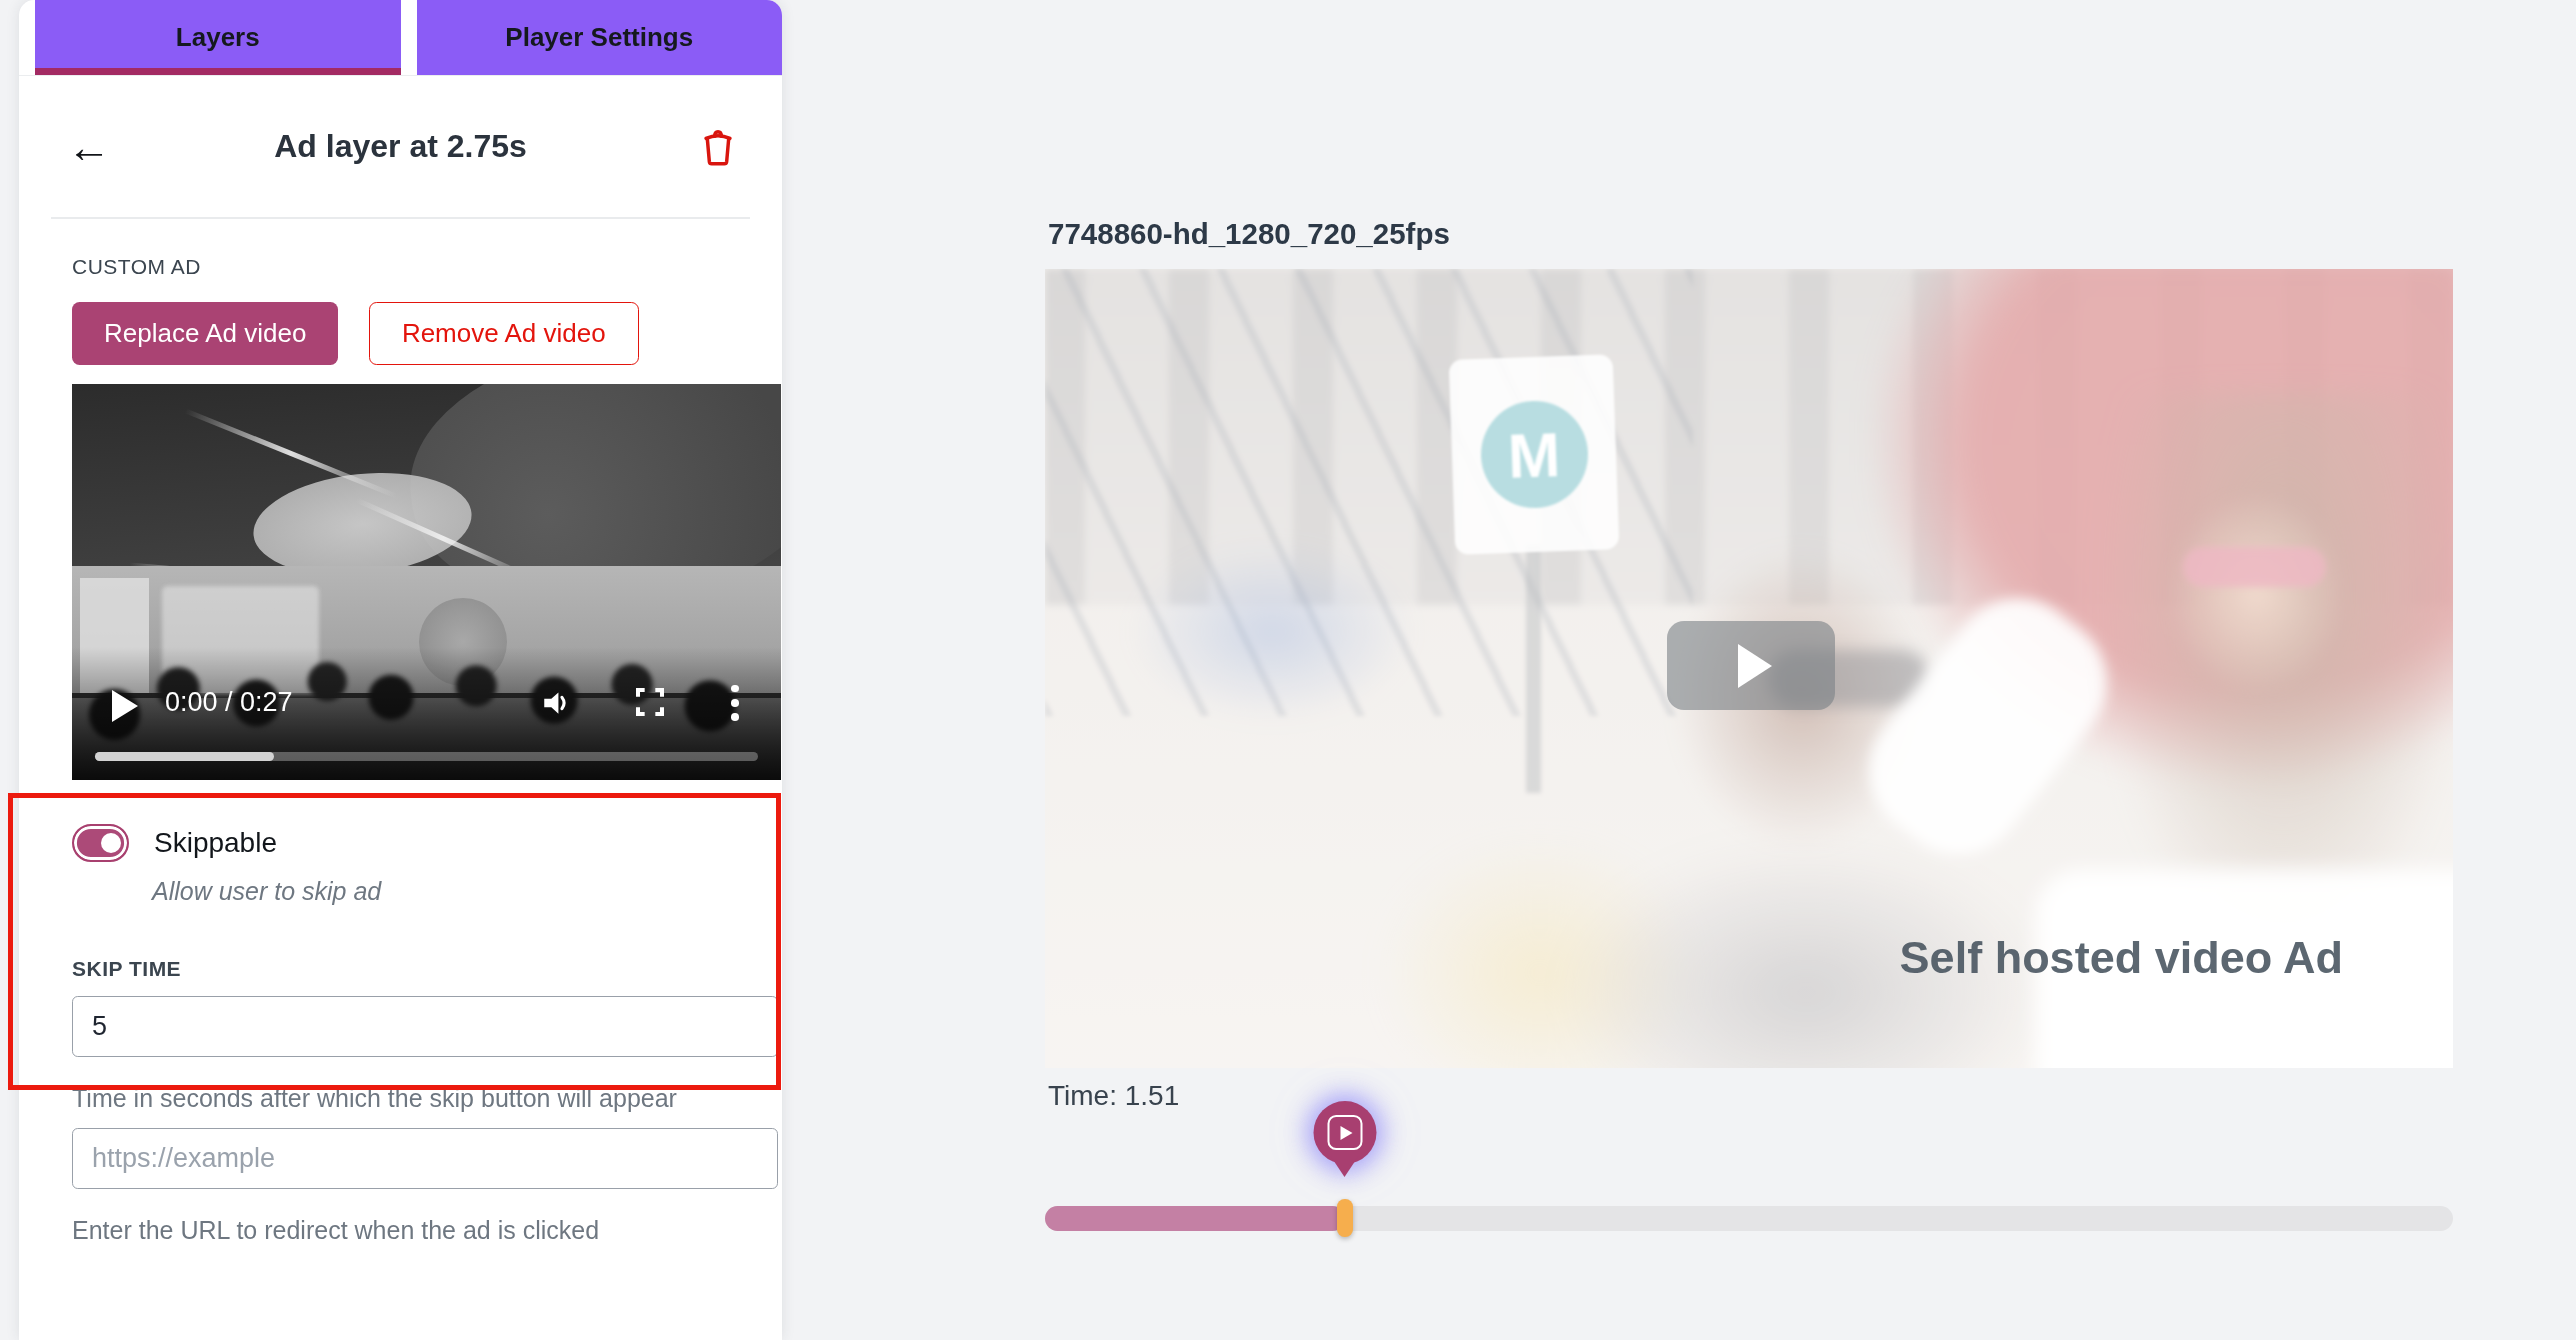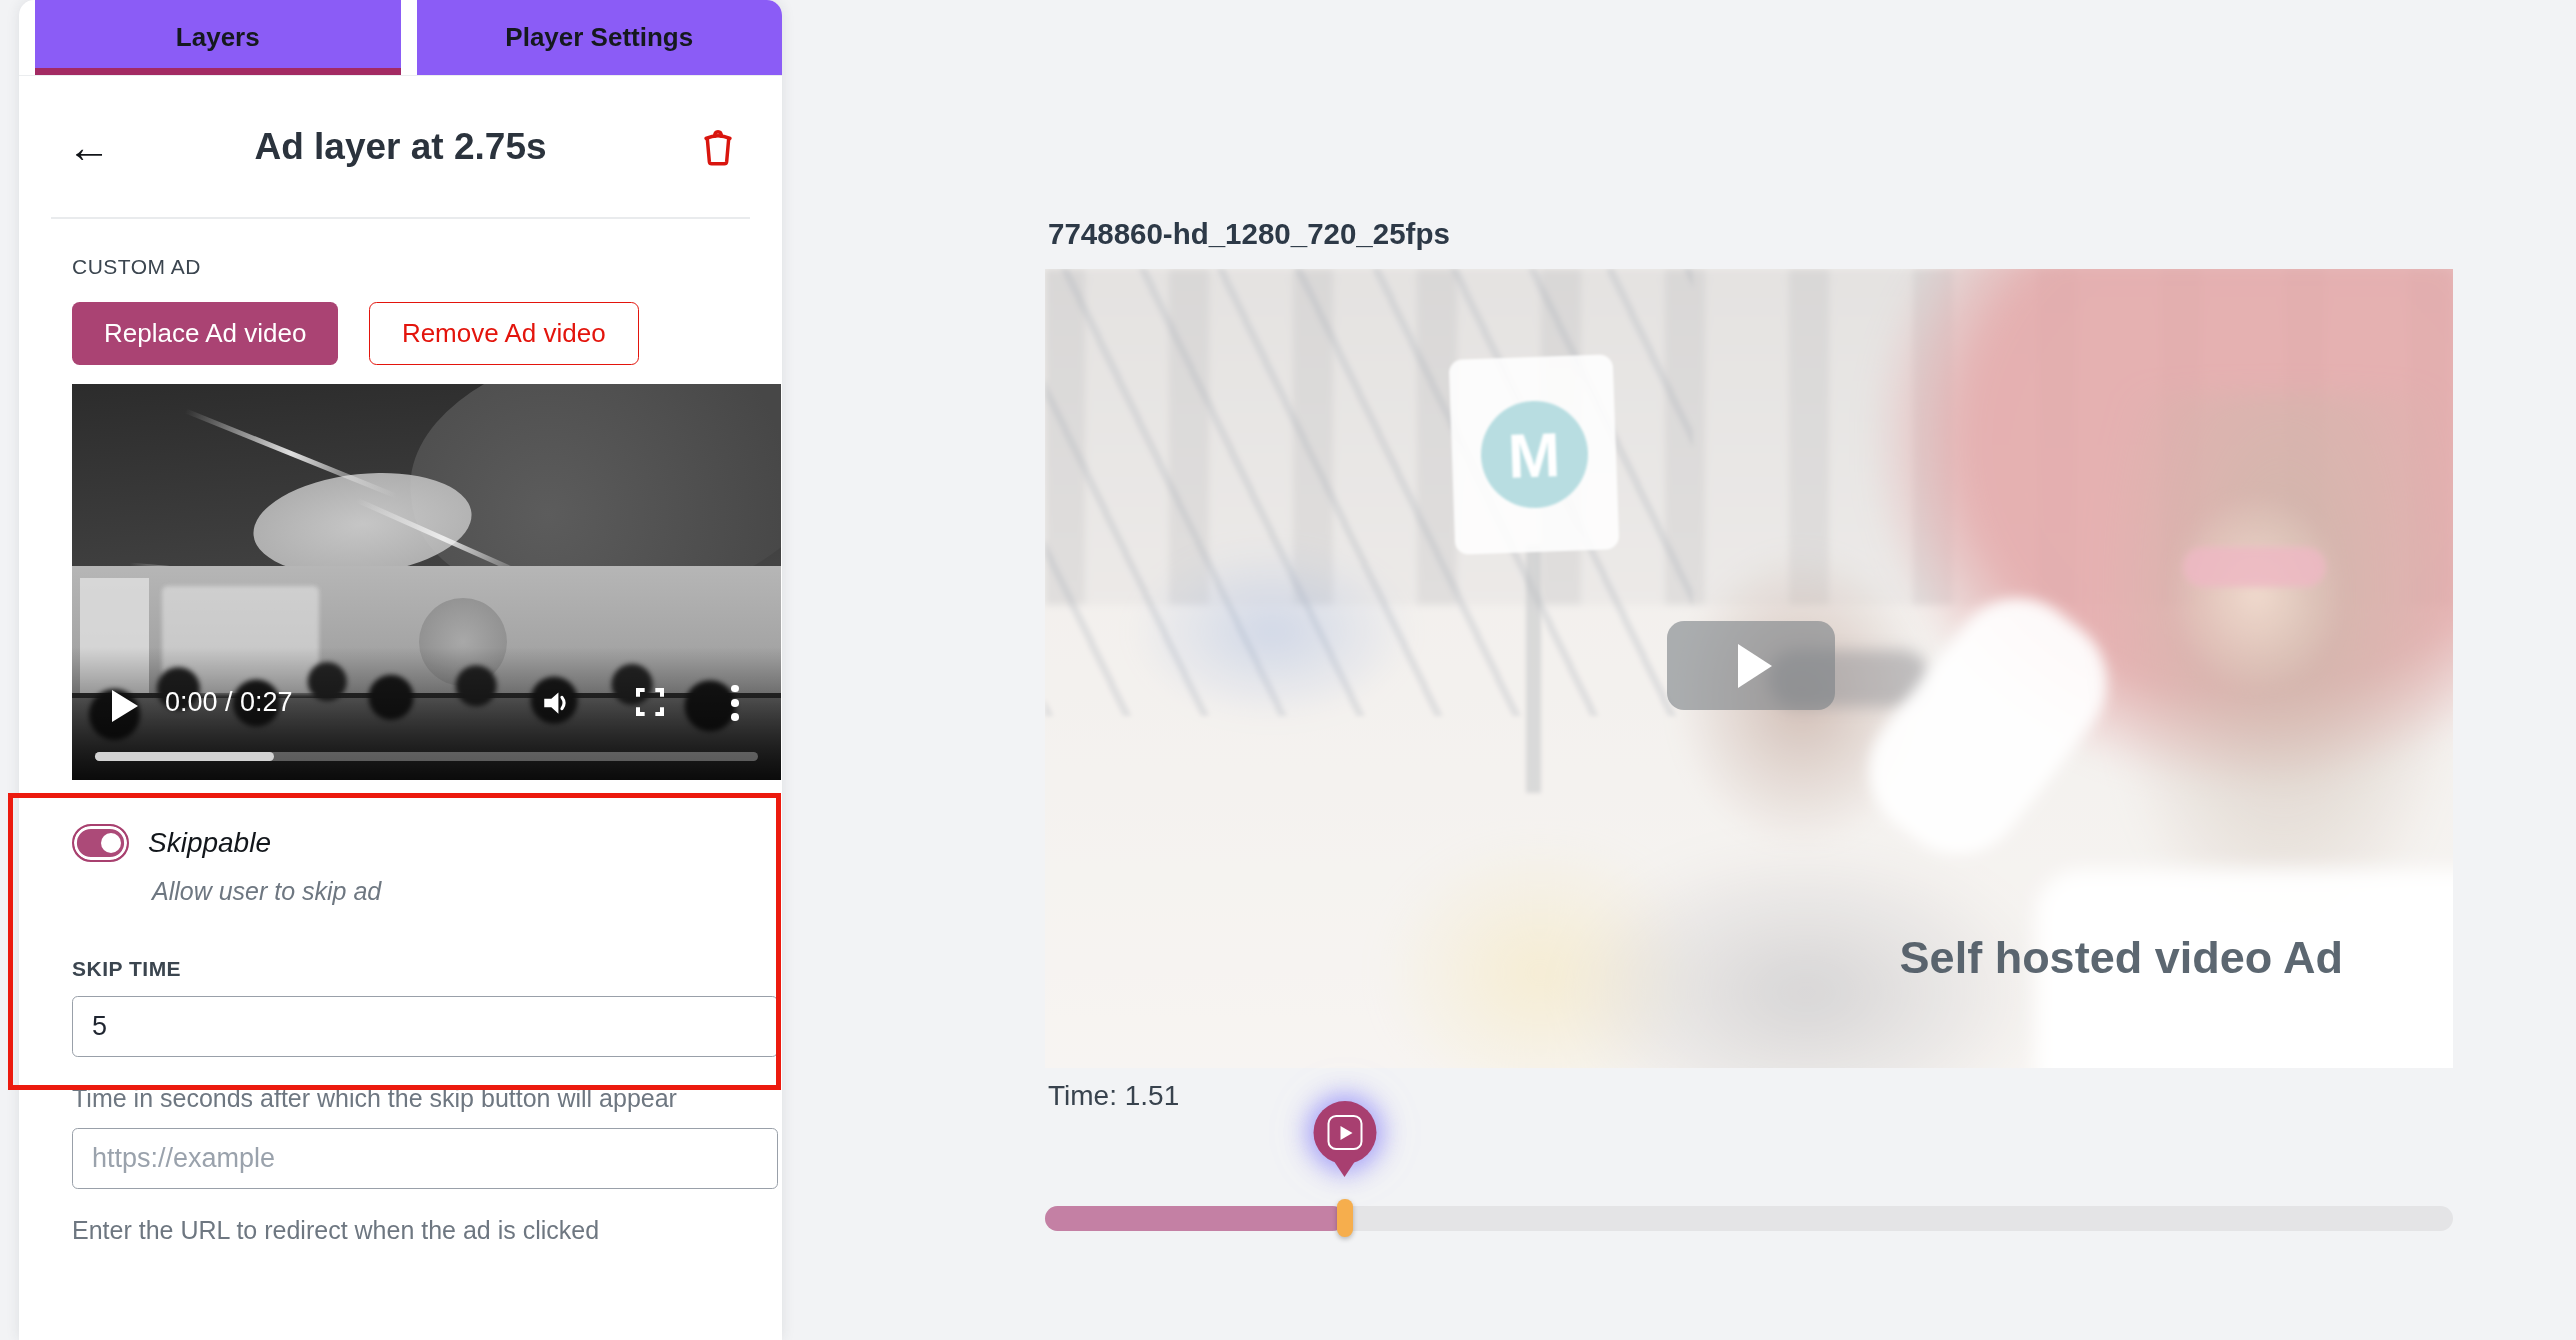--- a/index.html
+++ b/index.html
@@ -33,21 +33,21 @@
     background:#a32a63;
   }
   .panel-header {
     height:141px; display:flex; align-items:center; padding:0 48px;
   }
   .back-btn {
     background:none; border:none; font-size:44px; line-height:1; color:#111418;
     cursor:pointer; width:57px; text-align:left;
   }
   .panel-title {
-    flex:1; text-align:center; font-size:37px; font-weight:700; color:#2b333d;
+    flex:1; text-align:center; font-size:32px; font-weight:700; color:#2b333d;
   }
   .trash-btn { background:none; border:none; cursor:pointer; width:57px; display:flex; justify-content:flex-end; }
   .divider { height:1.9px; background:#e9ebed; margin:0 32px; }
 
   .section { padding:0 53px; position:relative; }
   .section-label {
     margin-top:36px; font-size:21px; font-weight:400; letter-spacing:0.5px; color:#3b454f;
   }
   .btn-row { margin-top:23px; display:flex; gap:30.5px; }
   .btn {
@@ -111,21 +111,21 @@
     border-radius:4.8px; background:rgba(255,255,255,.30); cursor:pointer; }
   .t-buffer { height:100%; border-radius:4.8px; background:#d3d3d3; }
 
   
   .highlight-box {
     position:absolute; left:-11.4px; top:793px; width:773px; height:297px;
     border:5.7px solid #ec1a0e; pointer-events:none; z-index:5;
   }
 
   
-  .toggle-row { margin-top:44px; display:flex; align-items:center; gap:19px;font-style:italic; }
+  .toggle-row { margin-top:44px; display:flex; align-items:center; gap:25px; }
   .toggle {
     position:relative; width:57px; height:38px; border-radius:21px; cursor:pointer;
     background:#ac4a78; border:2.9px solid #a8406f;
     box-shadow:inset 0 0 0 2.9px #ffffff;
   }
   .toggle .knob {
     position:absolute; right:5.7px; top:50%; transform:translateY(-50%);
     width:20px; height:20px; border-radius:50%; background:#ffffff;
   }
   .toggle-label { font-size:28px; color:#12161b; }

